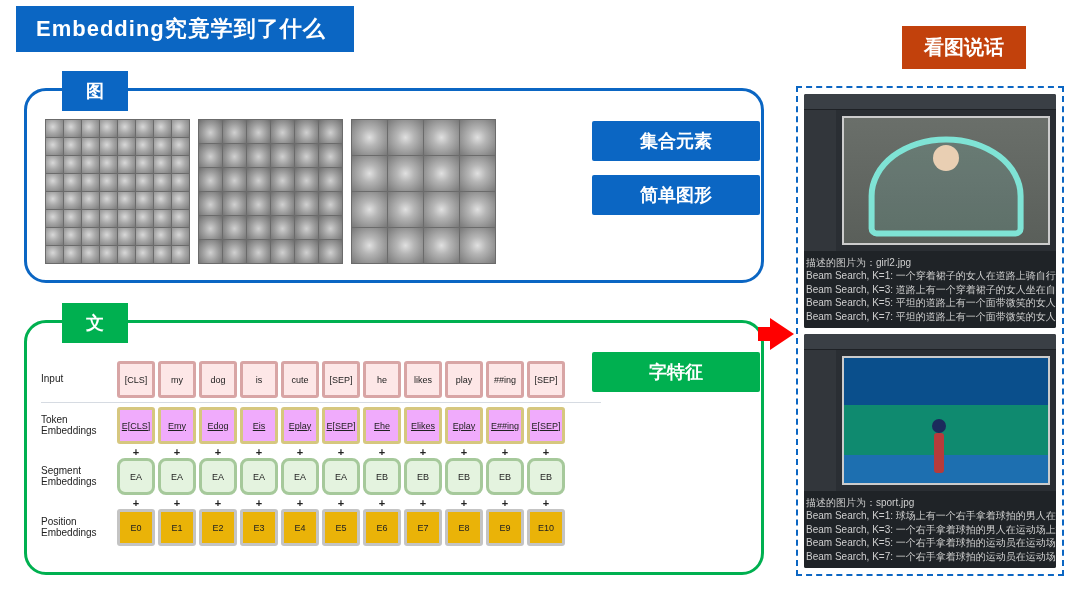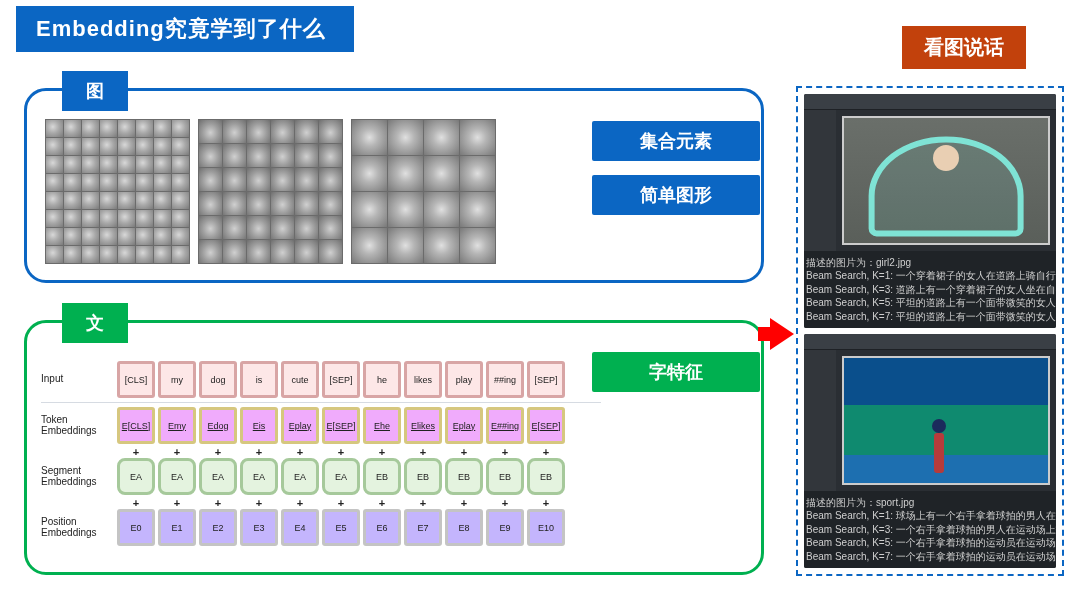--- a/index.html
+++ b/index.html
@@ -110,21 +110,21 @@
     width: 38px; height: 37px;
     border: 3px solid #6d28d9; border-radius: 3px;
     display: flex; align-items: center; justify-content: center;
     font-size: 9px;
   }
   .plusrow { display: flex; gap: 3px; margin-left: 76px; }
   .plusrow span { width: 38px; text-align: center; font-size: 11px; font-weight: 700; }
   .c-pink   { background: #fde7e7; border-color: #d8a5a5; }
   .c-yellow { background: #f0abfc; border-color: #d6c77f; text-decoration: underline; }
   .c-green  { background: #e4f3df; border-color: #a6c99b; border-radius: 8px; }
-  .c-grey   { background: #c4b5fd; border-color: #c4c4c4; }
+  .c-grey   { background: #eab308; border-color: #c4c4c4; }
   
   .right-col {
     position: absolute;
     right: 16px; top: 86px;
     width: 268px; height: 490px;
     border: 2px dashed #0b66c3;
     background: #fff;
     padding: 6px;
     display: flex; flex-direction: column; gap: 6px;
   }

